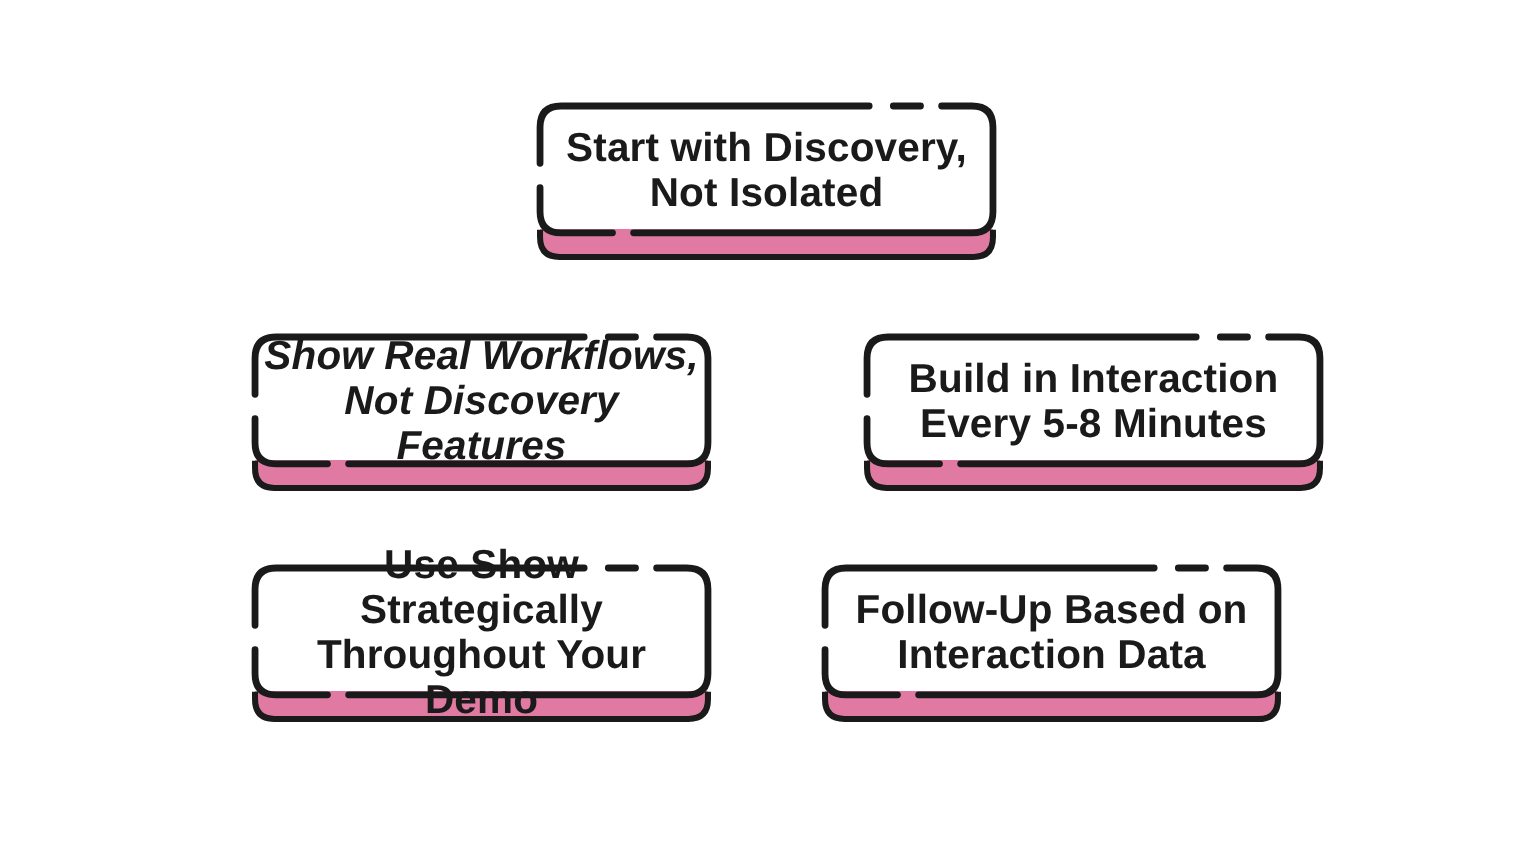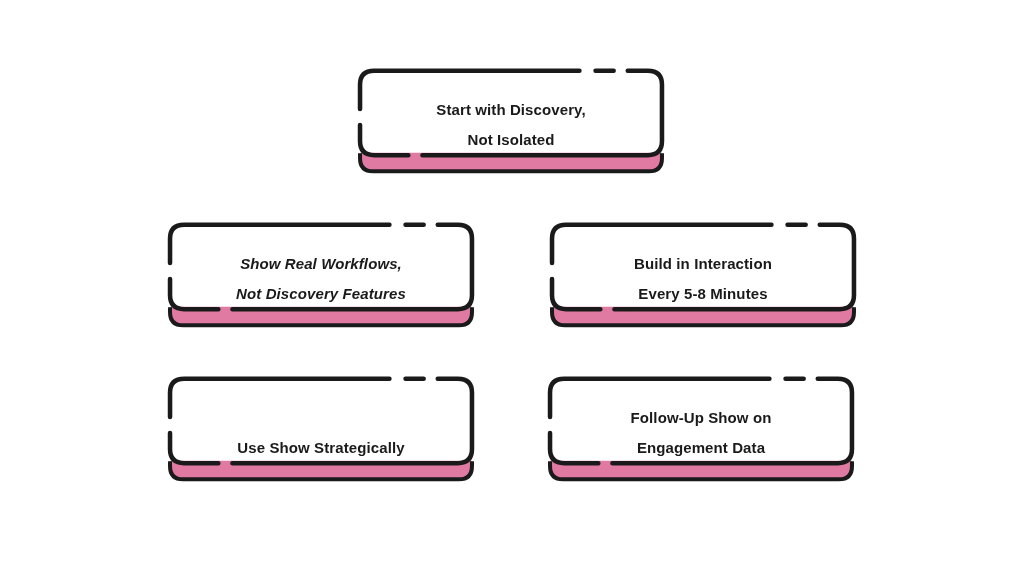--- a/index.html
+++ b/index.html
@@ -53,23 +53,23 @@
   }
   .card .label {
     position: absolute;
     left: 8px;
     right: 8px;
     top: 5px;
     height: 84px;
     display: flex;
     flex-direction: column;
     align-items: center;
-    justify-content: flex-end;
+    justify-content: center;
     text-align: center;
-    font-size: 15px;
+    font-size: 27px;
     line-height: 30px;
     font-weight: 700;
     color: var(--ink, #161616);
     letter-spacing: 0.1px;
   }
 </style>
 </head>
 <body>
 
 <div class="canvas">
@@ -93,21 +93,21 @@
       <path class="shelf-fill" d="M 4,85.5 L 304,85.5 L 304,91 Q 304,104 291,104 L 17,104 Q 4,104 4,91 Z"></path>
       <path class="shelf-outline" d="M 304,86 L 304,91 Q 304,104 291,104 L 17,104 Q 4,104 4,91 L 4,86"></path>
       <path class="border-sketch" d="M 4,42 L 4,18 Q 4,4 18,4 L 222,4 M 238,4 L 256,4 M 270,4 L 290,4 Q 304,4 304,18 L 304,74 Q 304,88 290,88 L 66,88 M 52,88 L 18,88 Q 4,88 4,74 L 4,58"></path>
     </svg>
     <div class="label">
       <span>Show Real Workflows,</span>
       <span>Not Discovery Features</span>
     </div>
   </div>
 
-  <div class="card" style="left:548px; top:220px;">
+  <div class="card" style="left:574px; top:220px;">
     <svg class="frame" viewBox="0 0 308 110" aria-hidden="true">
       <rect class="card-bg" x="4" y="4" width="300" height="82" rx="14"></rect>
       <path class="shelf-fill" d="M 4,85.5 L 304,85.5 L 304,91 Q 304,104 291,104 L 17,104 Q 4,104 4,91 Z"></path>
       <path class="shelf-outline" d="M 304,86 L 304,91 Q 304,104 291,104 L 17,104 Q 4,104 4,91 L 4,86"></path>
       <path class="border-sketch" d="M 4,42 L 4,18 Q 4,4 18,4 L 222,4 M 238,4 L 256,4 M 270,4 L 290,4 Q 304,4 304,18 L 304,74 Q 304,88 290,88 L 66,88 M 52,88 L 18,88 Q 4,88 4,74 L 4,58"></path>
     </svg>
     <div class="label">
       <span>Build in Interaction</span>
       <span>Every 5-8 Minutes</span>
     </div>
@@ -115,29 +115,30 @@
 
   <div class="card" style="left:166px; top:374px;">
     <svg class="frame" viewBox="0 0 308 110" aria-hidden="true">
       <rect class="card-bg" x="4" y="4" width="300" height="82" rx="14"></rect>
       <path class="shelf-fill" d="M 4,85.5 L 304,85.5 L 304,91 Q 304,104 291,104 L 17,104 Q 4,104 4,91 Z"></path>
       <path class="shelf-outline" d="M 304,86 L 304,91 Q 304,104 291,104 L 17,104 Q 4,104 4,91 L 4,86"></path>
       <path class="border-sketch" d="M 4,42 L 4,18 Q 4,4 18,4 L 222,4 M 238,4 L 256,4 M 270,4 L 290,4 Q 304,4 304,18 L 304,74 Q 304,88 290,88 L 66,88 M 52,88 L 18,88 Q 4,88 4,74 L 4,58"></path>
     </svg>
     <div class="label">
       <span>Use Show Strategically</span>
+      <span>Throughout Your Demo</span>
     </div>
   </div>
 
   <div class="card" style="left:546px; top:374px;">
     <svg class="frame" viewBox="0 0 308 110" aria-hidden="true">
       <rect class="card-bg" x="4" y="4" width="300" height="82" rx="14"></rect>
       <path class="shelf-fill" d="M 4,85.5 L 304,85.5 L 304,91 Q 304,104 291,104 L 17,104 Q 4,104 4,91 Z"></path>
       <path class="shelf-outline" d="M 304,86 L 304,91 Q 304,104 291,104 L 17,104 Q 4,104 4,91 L 4,86"></path>
       <path class="border-sketch" d="M 4,42 L 4,18 Q 4,4 18,4 L 222,4 M 238,4 L 256,4 M 270,4 L 290,4 Q 304,4 304,18 L 304,74 Q 304,88 290,88 L 66,88 M 52,88 L 18,88 Q 4,88 4,74 L 4,58"></path>
     </svg>
     <div class="label">
-      <span>Follow-Up Show on</span>
-      <span>Engagement Data</span>
+      <span>Follow-Up Based on</span>
+      <span>Interaction Data</span>
     </div>
   </div>
 
 </div>
 
 </body></html>

